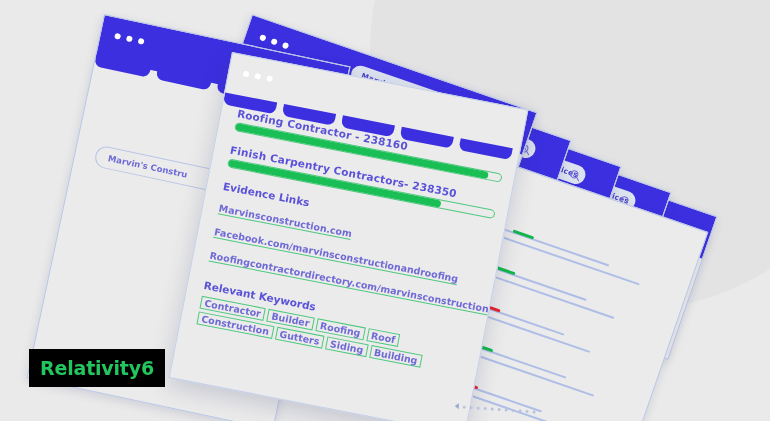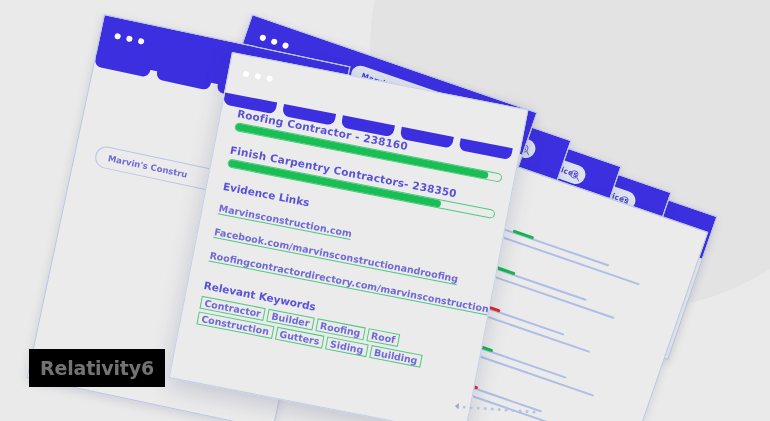--- a/index.html
+++ b/index.html
@@ -119,21 +119,21 @@
     width:0;height:0;border-top:3px solid transparent;border-bottom:3px solid transparent;
     border-right:4px solid #98a8cf;
   }
   .carousel i{width:3px;height:3px;border-radius:50%;background:#b9c3dc;display:block;}
 
   
   .logo{
     position:absolute;left:29px;top:349px;width:136px;height:38px;background:#000;
     display:flex;align-items:center;justify-content:center;
   }
-  .logo span{color:#737373;font-size:19px;font-weight:700;letter-spacing:-.2px;}
+  .logo span{color:#22c55e;font-size:19px;font-weight:700;letter-spacing:-.2px;}
 </style>
 </head>
 <body>
 
 <div class="stage">
 
   <div class="bg-circle-tr"></div>
   <div class="bg-blob-green"></div>
   <div class="bg-blob-blue1"></div>
   <div class="bg-blob-blue2"></div>

